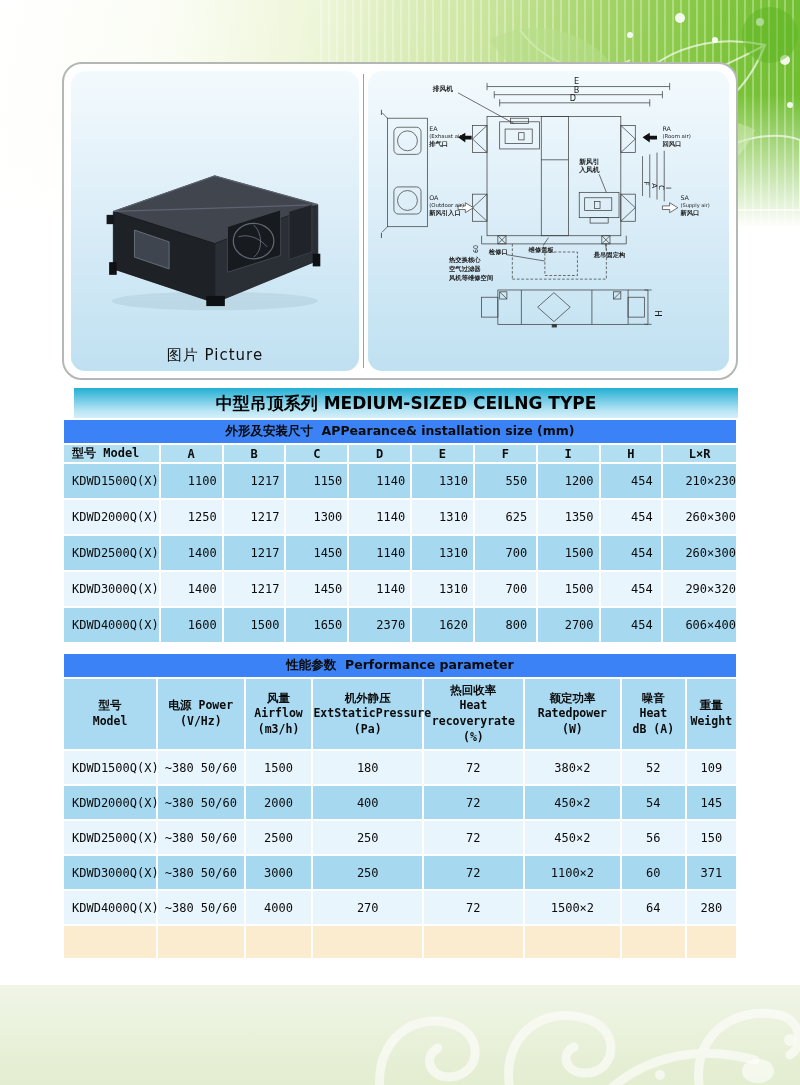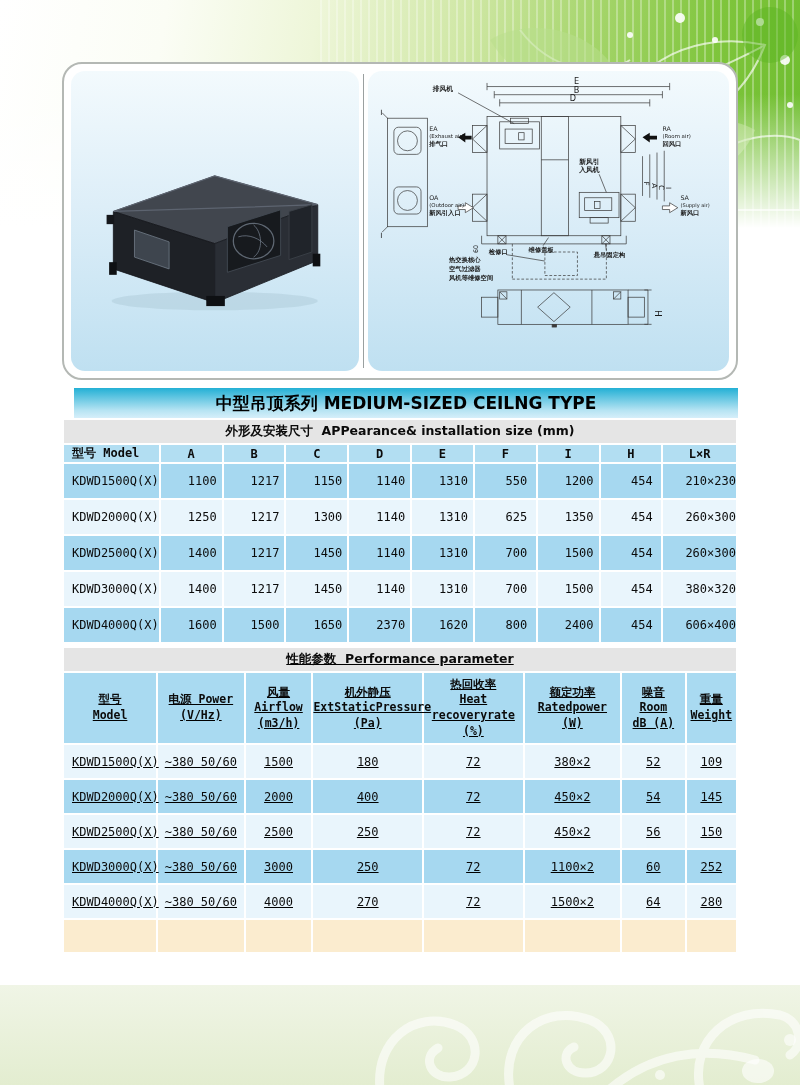--- a/index.html
+++ b/index.html
@@ -62,29 +62,29 @@
   }
 
   
   table { border-collapse:separate; border-spacing:2px; width:100%; table-layout:fixed; }
   td {
     text-align:center; vertical-align:middle; padding:0;
     font-family:"DejaVu Sans Mono","DejaVu Sans",monospace;
     font-size:12px; color:#0b0b0b;
   }
   .subtitle-cell {
-    background:#e5e5e5; height:23px; font-size:12.5px; font-weight:600;
+    background:#3b82f6; height:23px; font-size:12.5px; font-weight:600;
     font-family:"DejaVu Sans",sans-serif; white-space:pre;
   }
   .t1-header td { background:#b2def2; height:17px; font-weight:600; }
   .t1 tr.data td { height:34px;padding-left:22px; }
   tr.blue td { background:#a6d8f0; }
   tr.lite td { background:#e9f5fc; }
   .t1 tr.data td.model, .t1 .t1-header td.model { text-align:left; padding-left:8px; }
-  .t2 { margin-top:2px;text-decoration:underline; }
+  .t2 { margin-top:8px; }
   .t2-header td {
     background:#a9daf1; white-space:pre-line; height:70px;
     font-size:11.5px; line-height:1.35; font-weight:600;
   }
   .t2 tr.data td { height:33px; }
   .t2 tr.data td.model { text-align:left; padding-left:8px; }
   tr.cream td { background:#fbeccf; height:32px; }
 </style>
 </head>
 <body>
@@ -146,20 +146,21 @@
         <polygon points="55,122 96,136 96,168 55,154" fill="#3e454e" stroke="#6d7884" stroke-width="1"></polygon>
         <polygon points="165,118 228,98 228,152 165,172" fill="#171a1e" stroke="#454c55" stroke-width="1"></polygon>
         <ellipse cx="196" cy="135" rx="24" ry="21" fill="none" stroke="#5f6873" stroke-width="1.5"></ellipse>
         <path d="M196 116 C 206 124, 208 146, 196 154 M178 130 C 190 126, 204 132, 212 142" stroke="#6a7380" stroke-width="1" fill="none"></path>
         <polygon points="238,100 265,92 265,148 238,157" fill="#20242a" stroke="#3c424a" stroke-width="1"></polygon>
         <rect x="22" y="104" width="9" height="11" fill="#15171b"></rect>
         <rect x="25" y="160" width="9" height="15" fill="#0e1013"></rect>
         <rect x="266" y="150" width="9" height="15" fill="#0e1013"></rect>
         <rect x="140" y="200" width="22" height="12" fill="#0e1013"></rect>
       </svg>
+      <div class="caption">图片 Picture</div>
     </div>
 
     <div class="divider"></div>
 
     <div class="panel panel-right">
       <svg class="diagram-svg" viewBox="0 0 376 292">
         <g fill="none" stroke="#3c3c3c" stroke-width="0.8">
 
           <g>
             <rect x="10" y="50" width="44" height="120"></rect>
@@ -381,31 +382,31 @@
     <tr class="data lite">
       <td class="model">KDWD3000Q(X)</td>
       <td>1400</td>
       <td>1217</td>
       <td>1450</td>
       <td>1140</td>
       <td>1310</td>
       <td>700</td>
       <td>1500</td>
       <td>454</td>
-      <td>380×320</td>
+      <td>290×320</td>
     </tr>
     <tr class="data blue">
       <td class="model">KDWD4000Q(X)</td>
       <td>1600</td>
       <td>1500</td>
       <td>1650</td>
       <td>2370</td>
       <td>1620</td>
       <td>800</td>
-      <td>2400</td>
+      <td>2700</td>
       <td>454</td>
       <td>606×400</td>
     </tr>
   </tbody>
     </table>
 
   <table class="t2">
     <colgroup>
       <col style="width:14%">
         <col style="width:13%">
@@ -431,21 +432,21 @@
       <td>机外静压
 ExtStaticPressure
 (Pa)</td>
       <td>热回收率
 Heat
 recoveryrate
 (%)</td>
       <td>额定功率
 Ratedpower (W)</td>
       <td>噪音
-Room
+Heat
 dB (A)</td>
       <td>重量
 Weight</td>
     </tr>
     <tr class="data lite">
       <td class="model">KDWD1500Q(X)</td>
       <td>~380 50/60</td>
       <td>1500</td>
       <td>180</td>
       <td>72</td>
@@ -474,21 +475,21 @@
       <td>150</td>
     </tr>
     <tr class="data blue">
       <td class="model">KDWD3000Q(X)</td>
       <td>~380 50/60</td>
       <td>3000</td>
       <td>250</td>
       <td>72</td>
       <td>1100×2</td>
       <td>60</td>
-      <td>252</td>
+      <td>371</td>
     </tr>
     <tr class="data lite">
       <td class="model">KDWD4000Q(X)</td>
       <td>~380 50/60</td>
       <td>4000</td>
       <td>270</td>
       <td>72</td>
       <td>1500×2</td>
       <td>64</td>
       <td>280</td>

